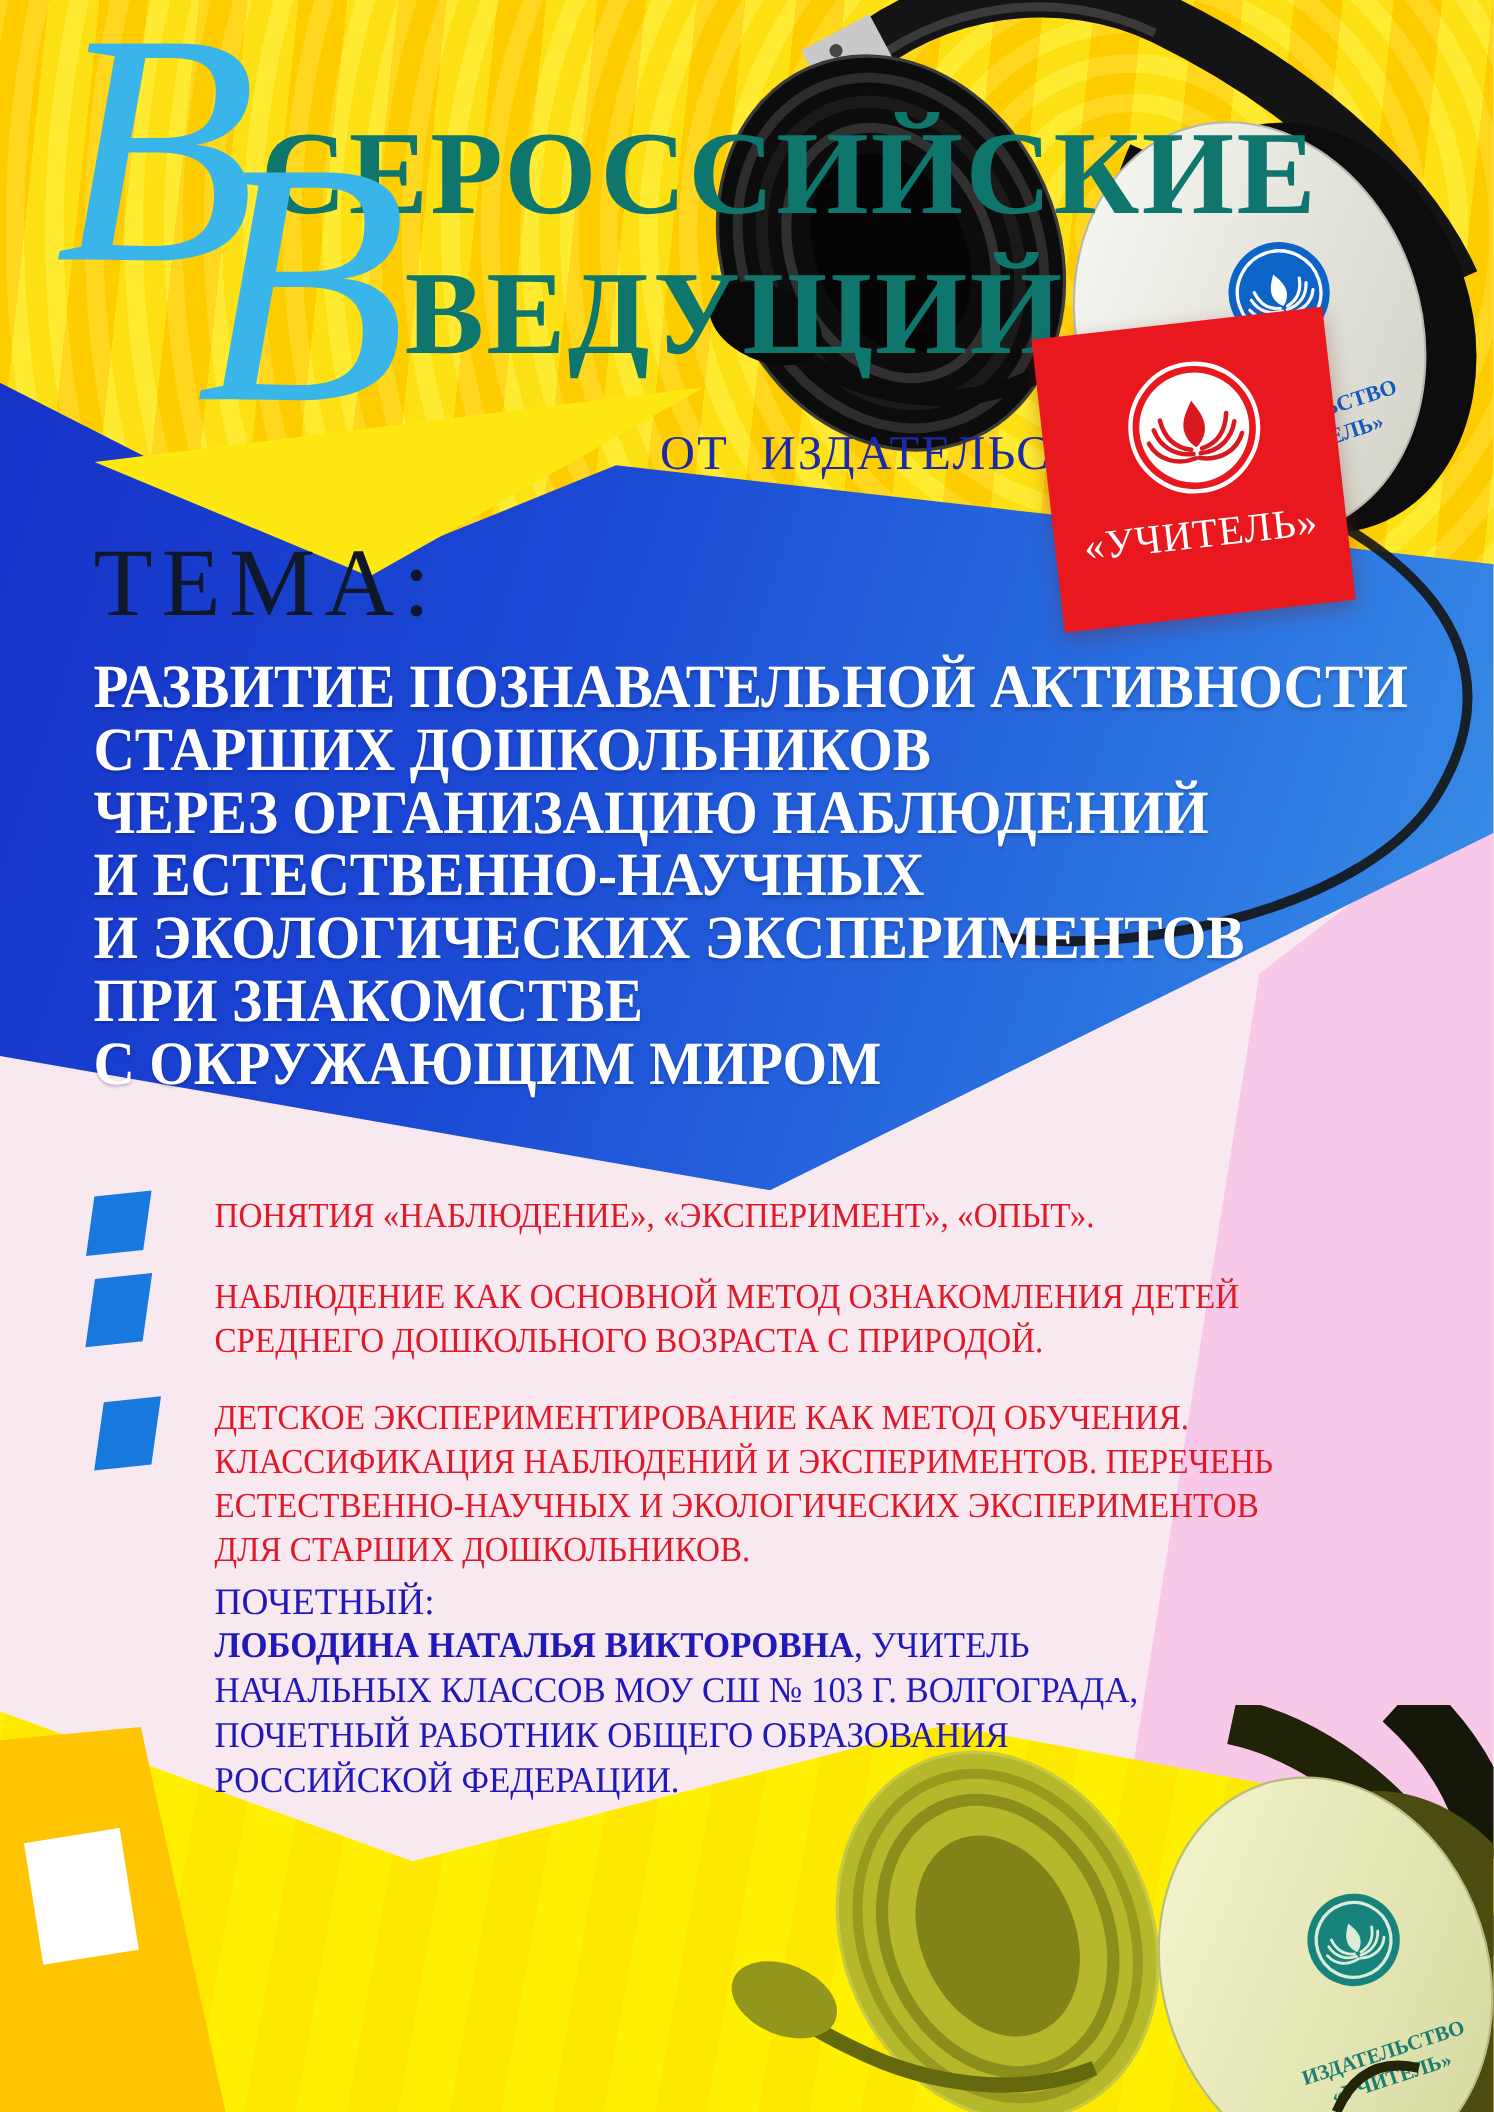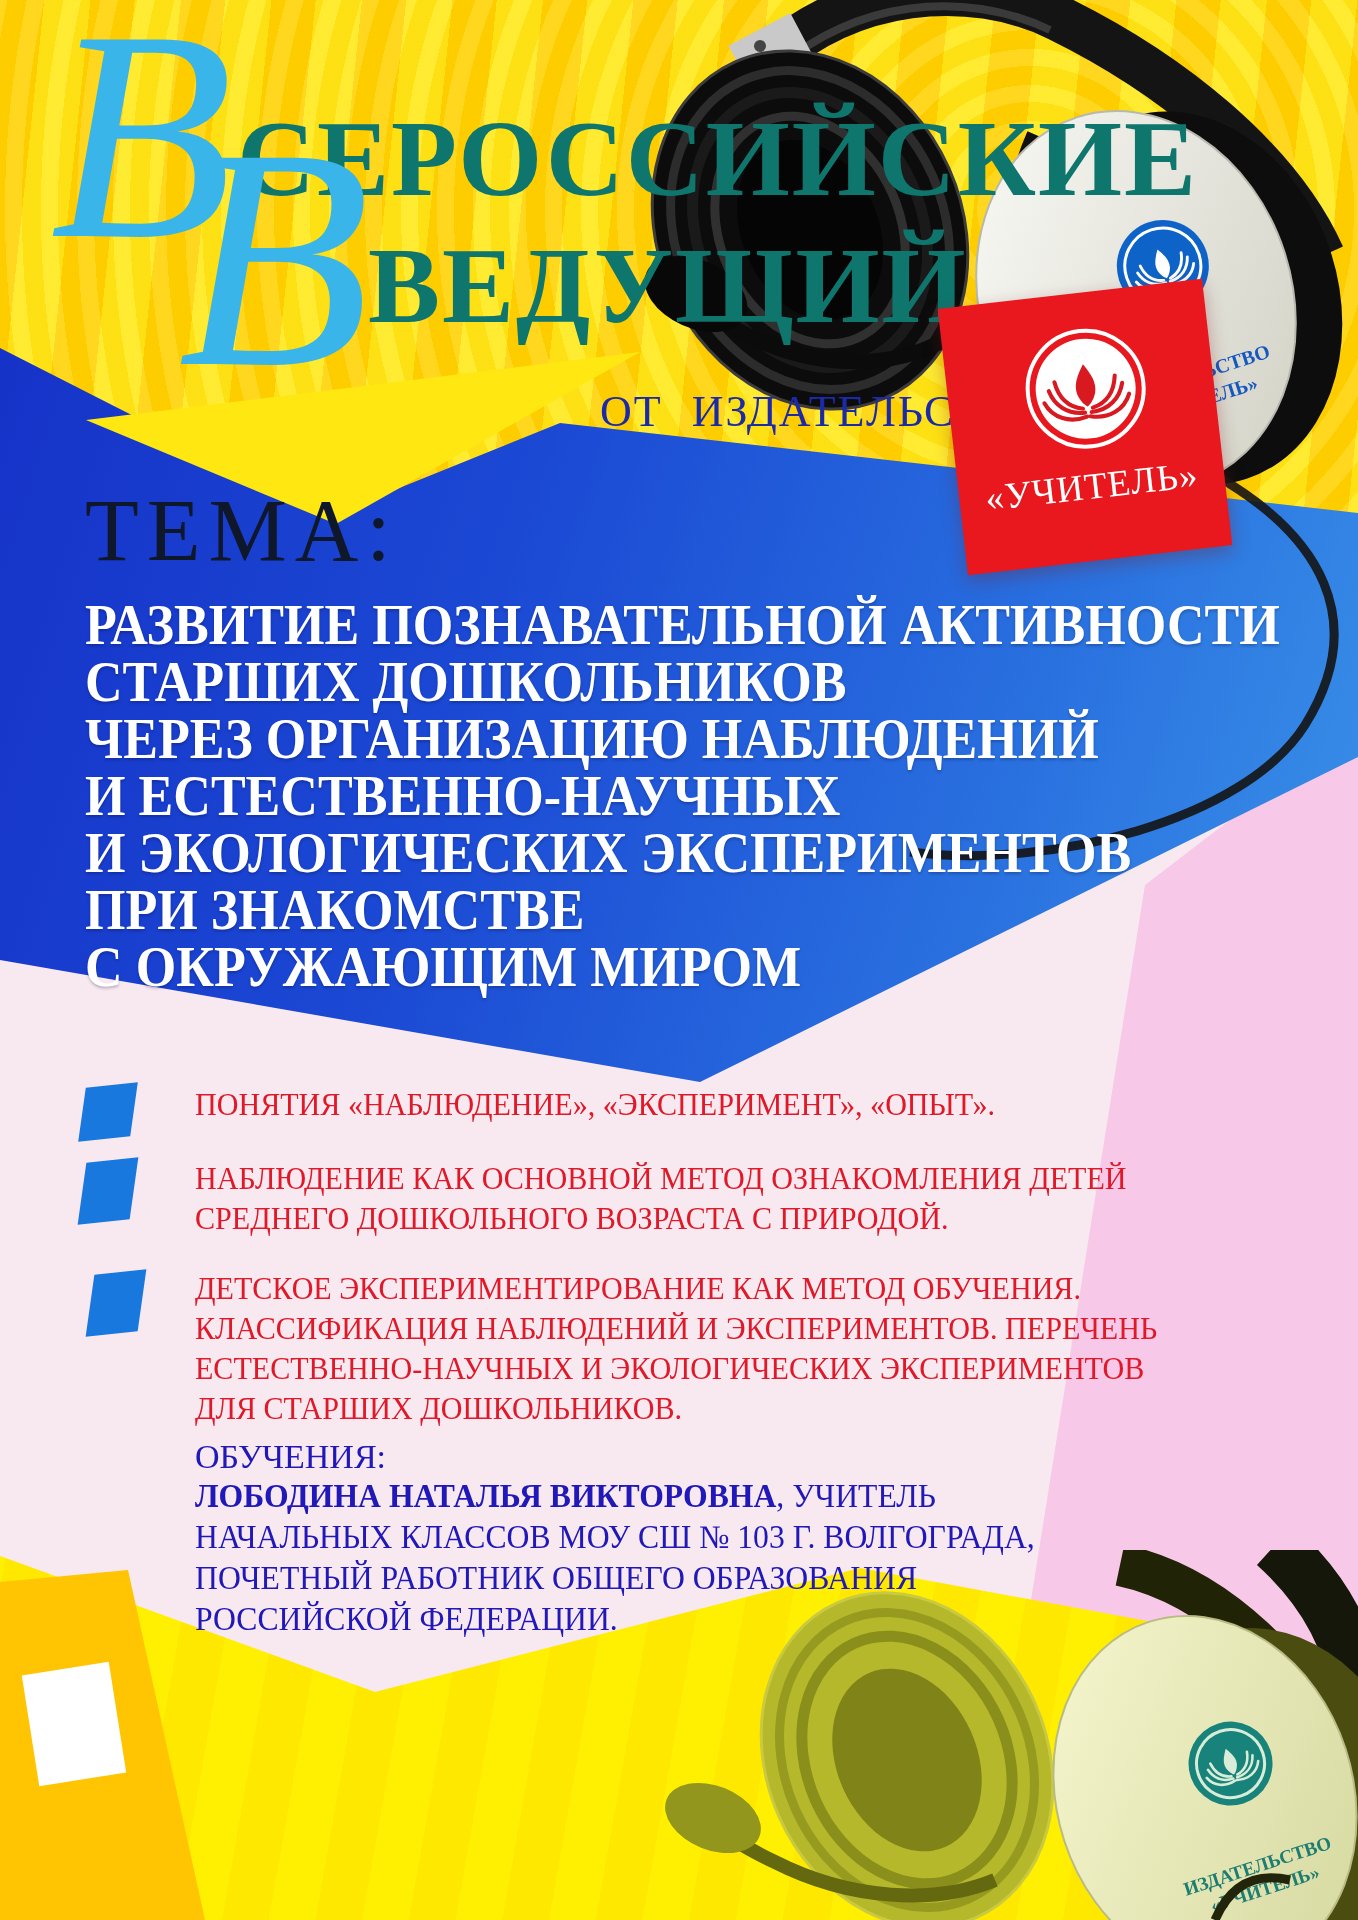--- a/index.html
+++ b/index.html
@@ -223,21 +223,21 @@
   </div>
 
   <div class="bullet-square" style="left:90px;top:1272px;height:62px;"></div>
   <div class="agenda-text" style="top:1268px;">
     <div>ДЕТСКОЕ ЭКСПЕРИМЕНТИРОВАНИЕ КАК МЕТОД ОБУЧЕНИЯ.</div>
     <div>КЛАССИФИКАЦИЯ НАБЛЮДЕНИЙ И ЭКСПЕРИМЕНТОВ. ПЕРЕЧЕНЬ</div>
     <div>ЕСТЕСТВЕННО-НАУЧНЫХ И ЭКОЛОГИЧЕСКИХ ЭКСПЕРИМЕНТОВ</div>
     <div>ДЛЯ СТАРШИХ ДОШКОЛЬНИКОВ.</div>
   </div>
 
-  <div class="presenter-label">ОБУЧЕНИЯ:</div>
+  <div class="presenter-label">ПОЧЕТНЫЙ:</div>
   <div class="presenter-text">
     <span class="bold">ЛОБОДИНА НАТАЛЬЯ ВИКТОРОВНА</span><span>, УЧИТЕЛЬ НАЧАЛЬНЫХ КЛАССОВ МОУ СШ № 103 Г. ВОЛГОГРАДА, ПОЧЕТНЫЙ РАБОТНИК ОБЩЕГО ОБРАЗОВАНИЯ РОССИЙСКОЙ ФЕДЕРАЦИИ.</span>
   </div>
 
   <svg class="hp-bottom" width="743" height="370" viewBox="0 0 743 370">
 
     <g>
       <path d="M505,15 C600,35 690,120 738,230" stroke="#212306" stroke-width="42" fill="none"></path>
       <path d="M660,-5 C710,40 735,90 742,140" stroke="#15170a" stroke-width="54" fill="none"></path>
     </g>

